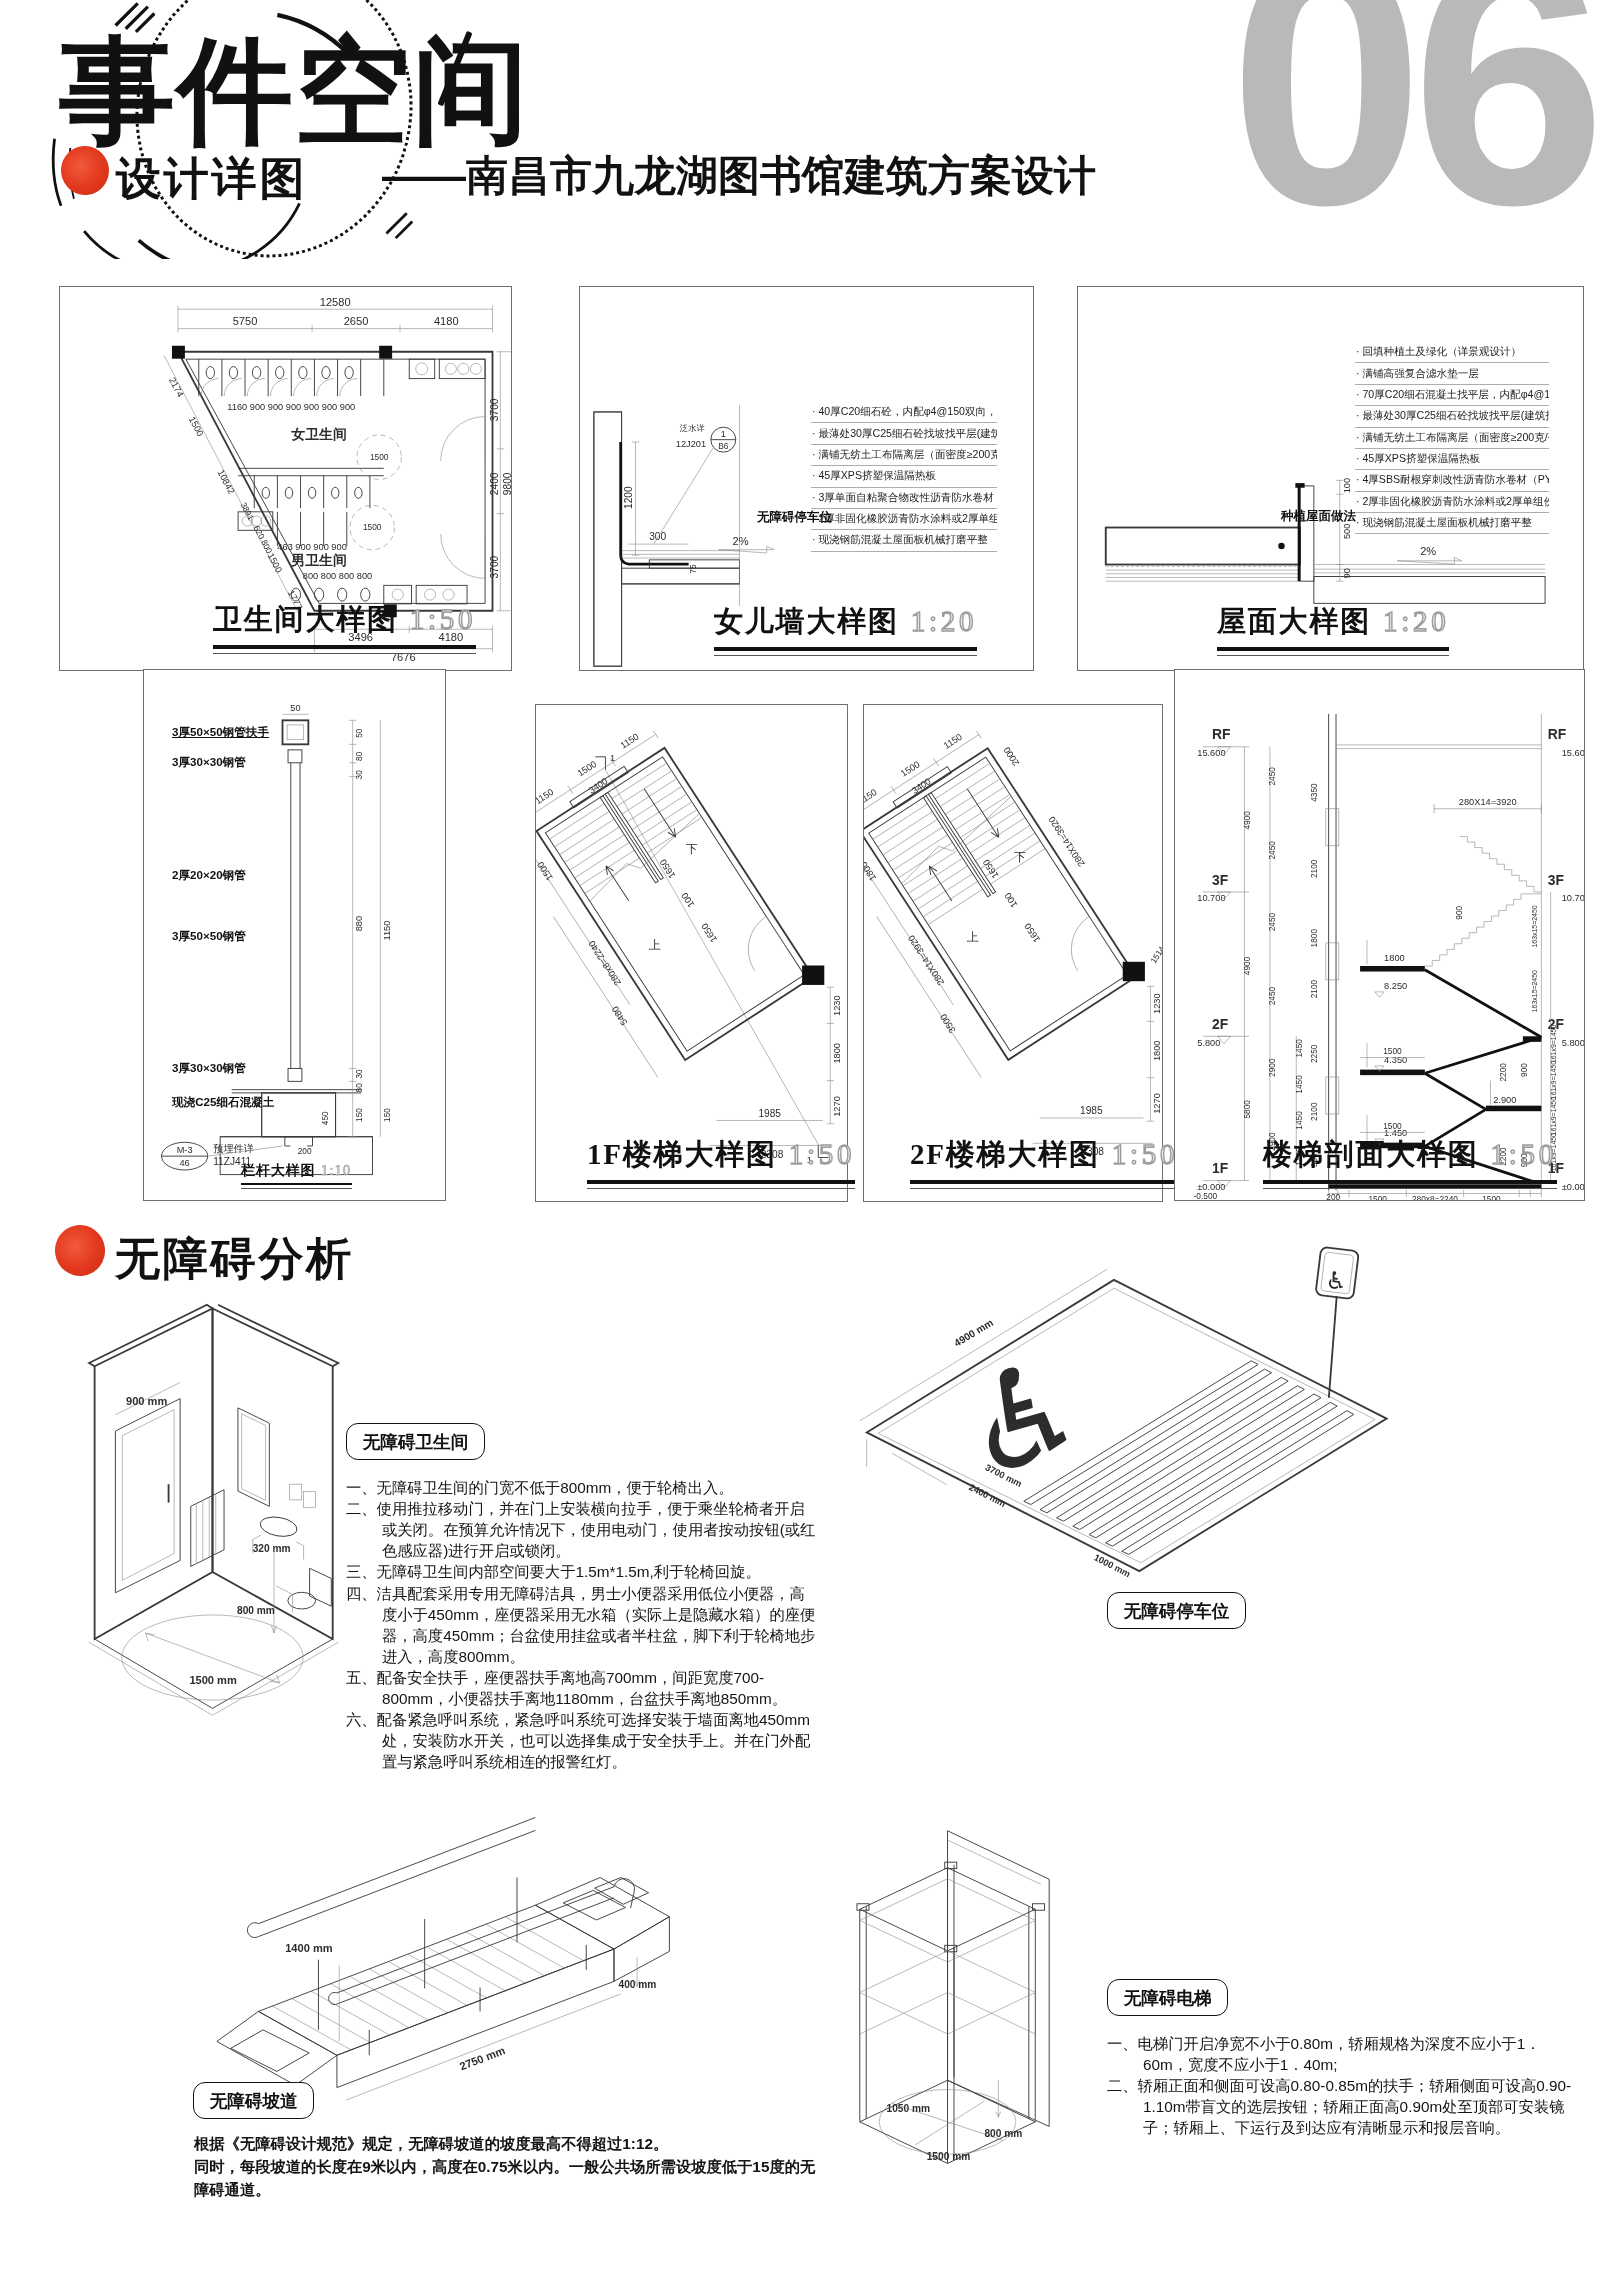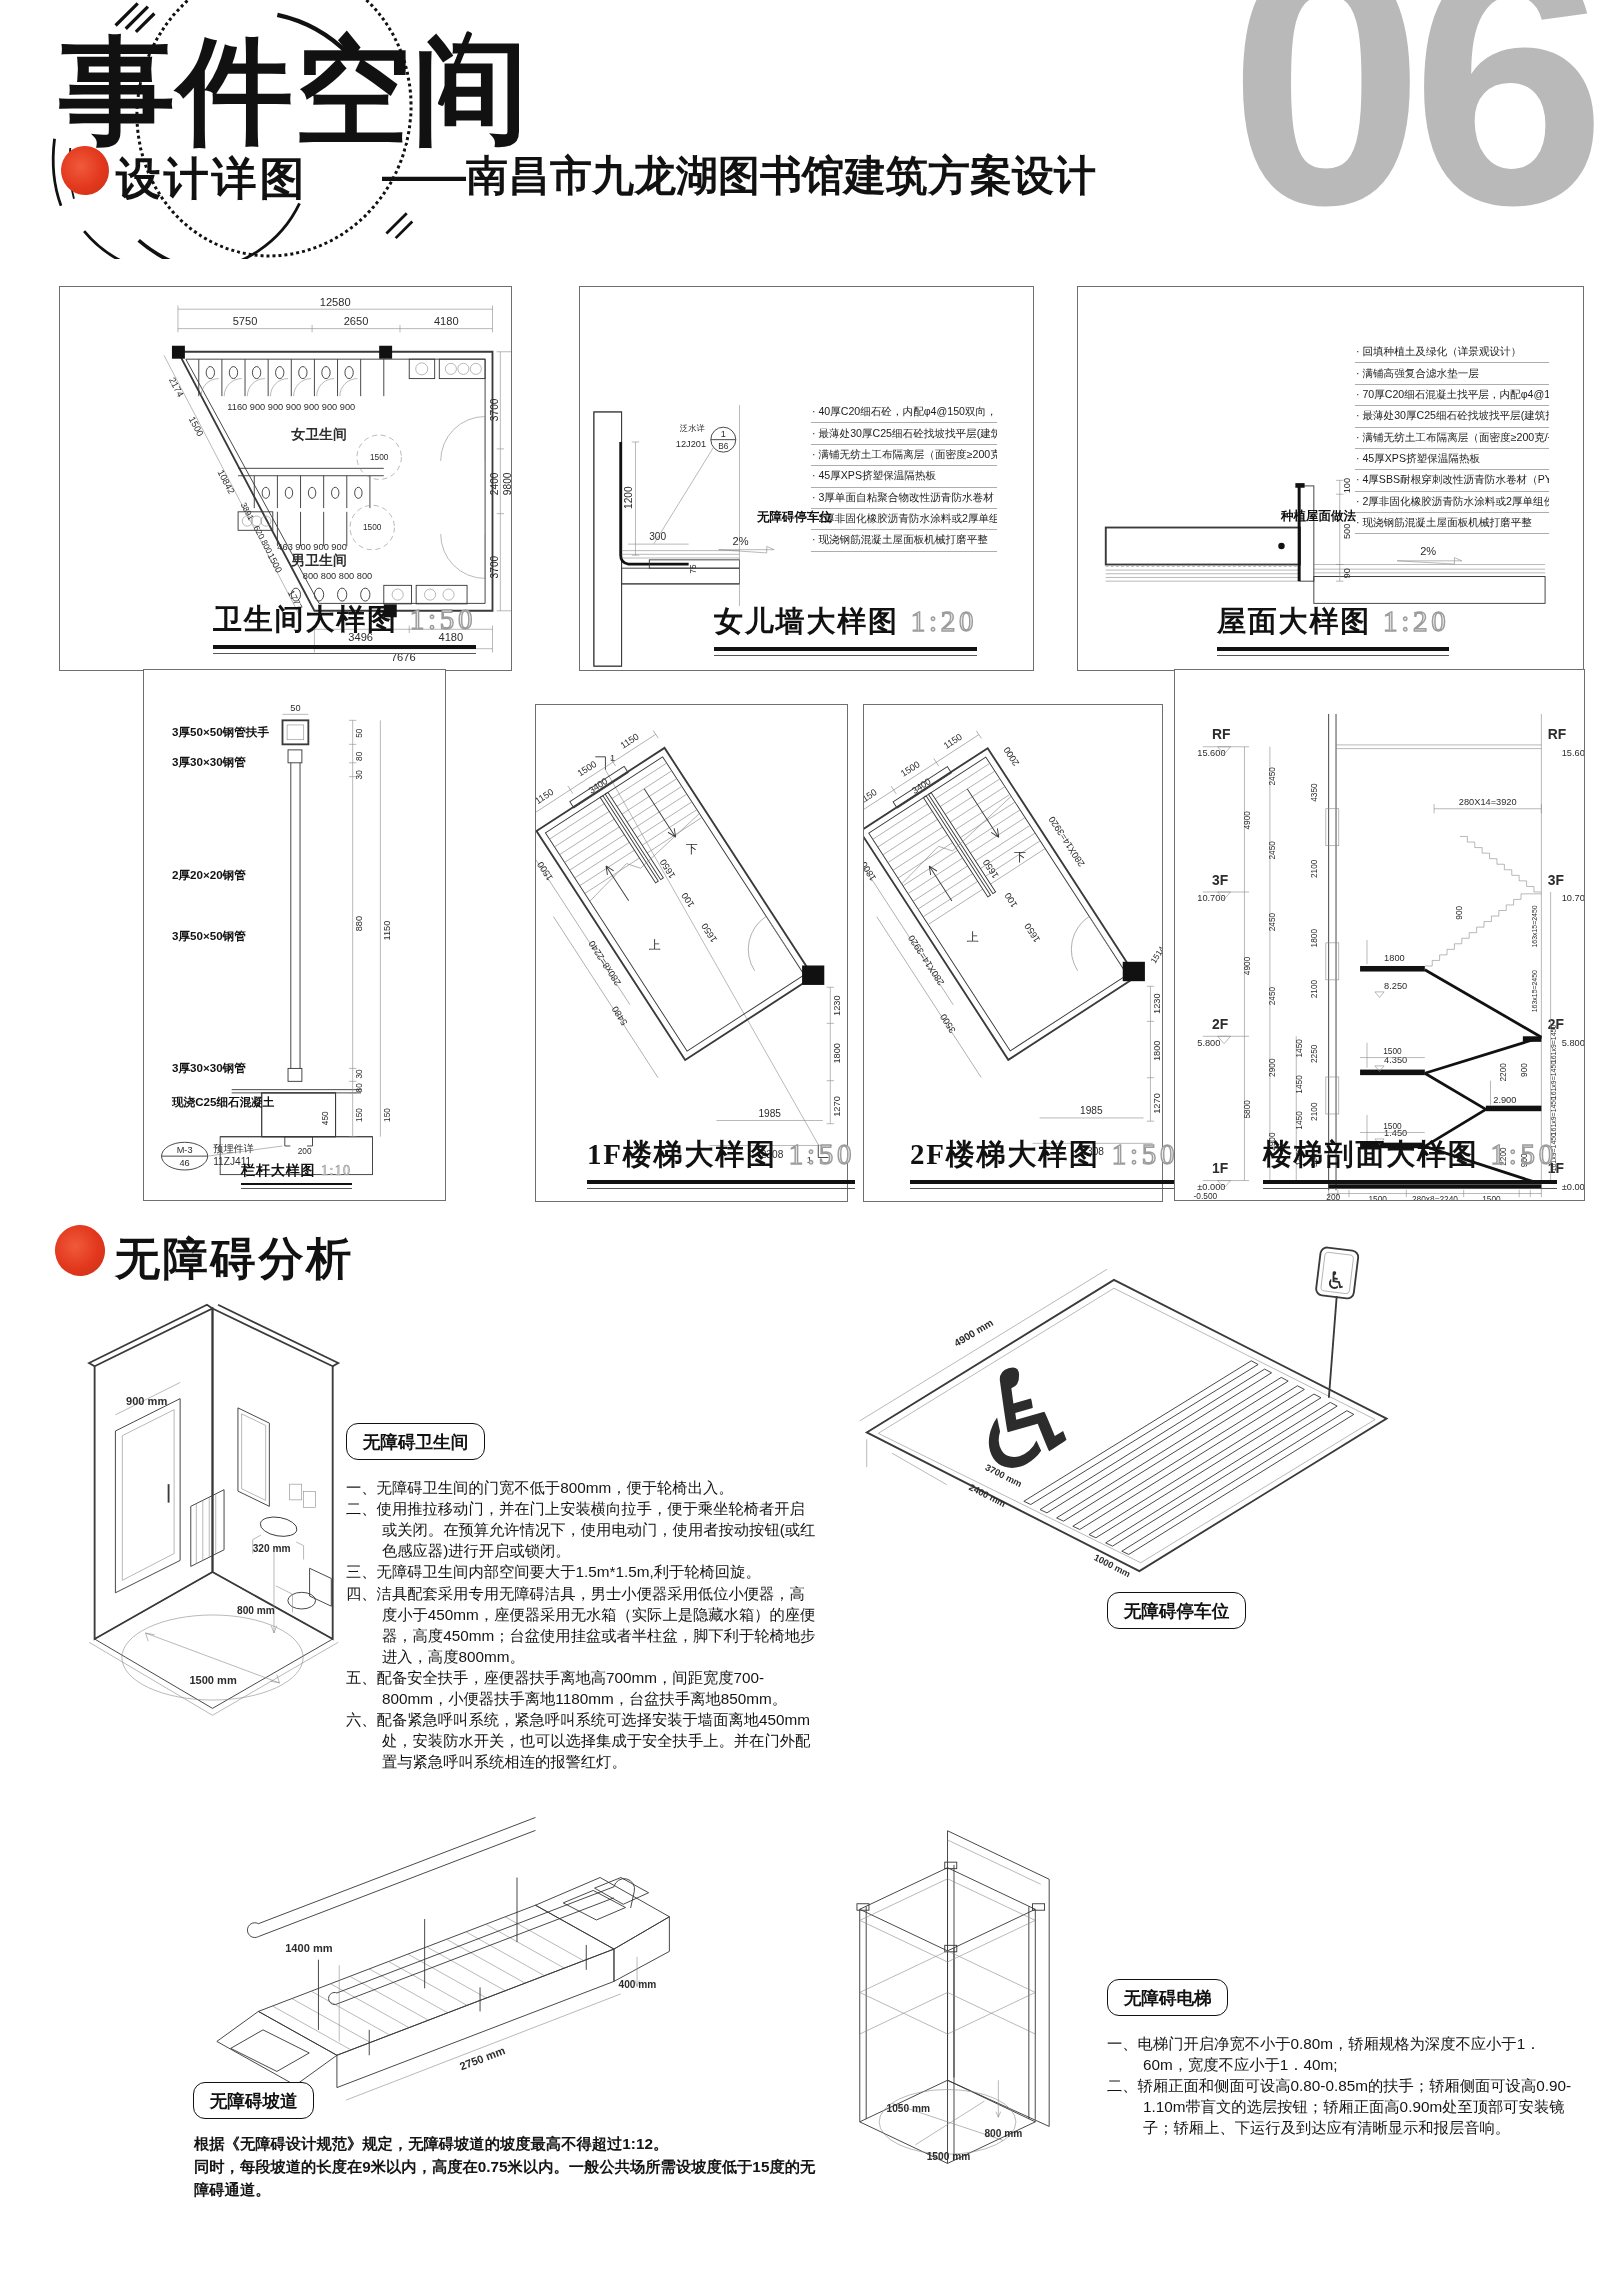--- a/index.html
+++ b/index.html
@@ -296,21 +296,21 @@
       <text class="t18" transform="translate(398,985) rotate(-90)">450</text>
       <text class="t18 mid" x="348" y="1048">200</text>
       <ellipse cx="88" cy="1052" rx="50" ry="30"></ellipse>
         <line x1="38" y1="1052" x2="138" y2="1052"></line>
       <text class="t20 mid" x="88" y="1046">M-3</text>
       <text class="t20 mid" x="88" y="1074">46</text>
       <text class="t22" x="150" y="1042">预埋件详</text>
       <text class="t22" x="150" y="1072">11ZJ411</text>
       <line class="t" x1="138" y1="1052" x2="300" y2="1030"></line>
     </svg>
-    <div class="sidelab" style="left:28px;top:55px;font-size:11.6px;">3厚50×50钢管扶手</div>
+    <div class="sidelab" style="left:28px;top:55px;font-size:11.6px;text-decoration:underline;">3厚50×50钢管扶手</div>
     <div class="sidelab" style="left:28px;top:85px;font-size:11.6px;">3厚30×30钢管</div>
     <div class="sidelab" style="left:28px;top:198px;font-size:11.6px;">2厚20×20钢管</div>
     <div class="sidelab" style="left:28px;top:259px;font-size:11.6px;">3厚50×50钢管</div>
     <div class="sidelab" style="left:28px;top:391px;font-size:11.6px;">3厚30×30钢管</div>
     <div class="sidelab" style="left:28px;top:425px;font-size:11.6px;">现浇C25细石混凝土</div>
     <div class="dtitle sm" style="left:97px;bottom:12px;">
       <div class="dt-text"><span>栏杆大样图</span><span class="dt-scale">1:10</span></div>
       <div class="dt-bar"></div>
         <div class="dt-thin"></div>
     </div>

